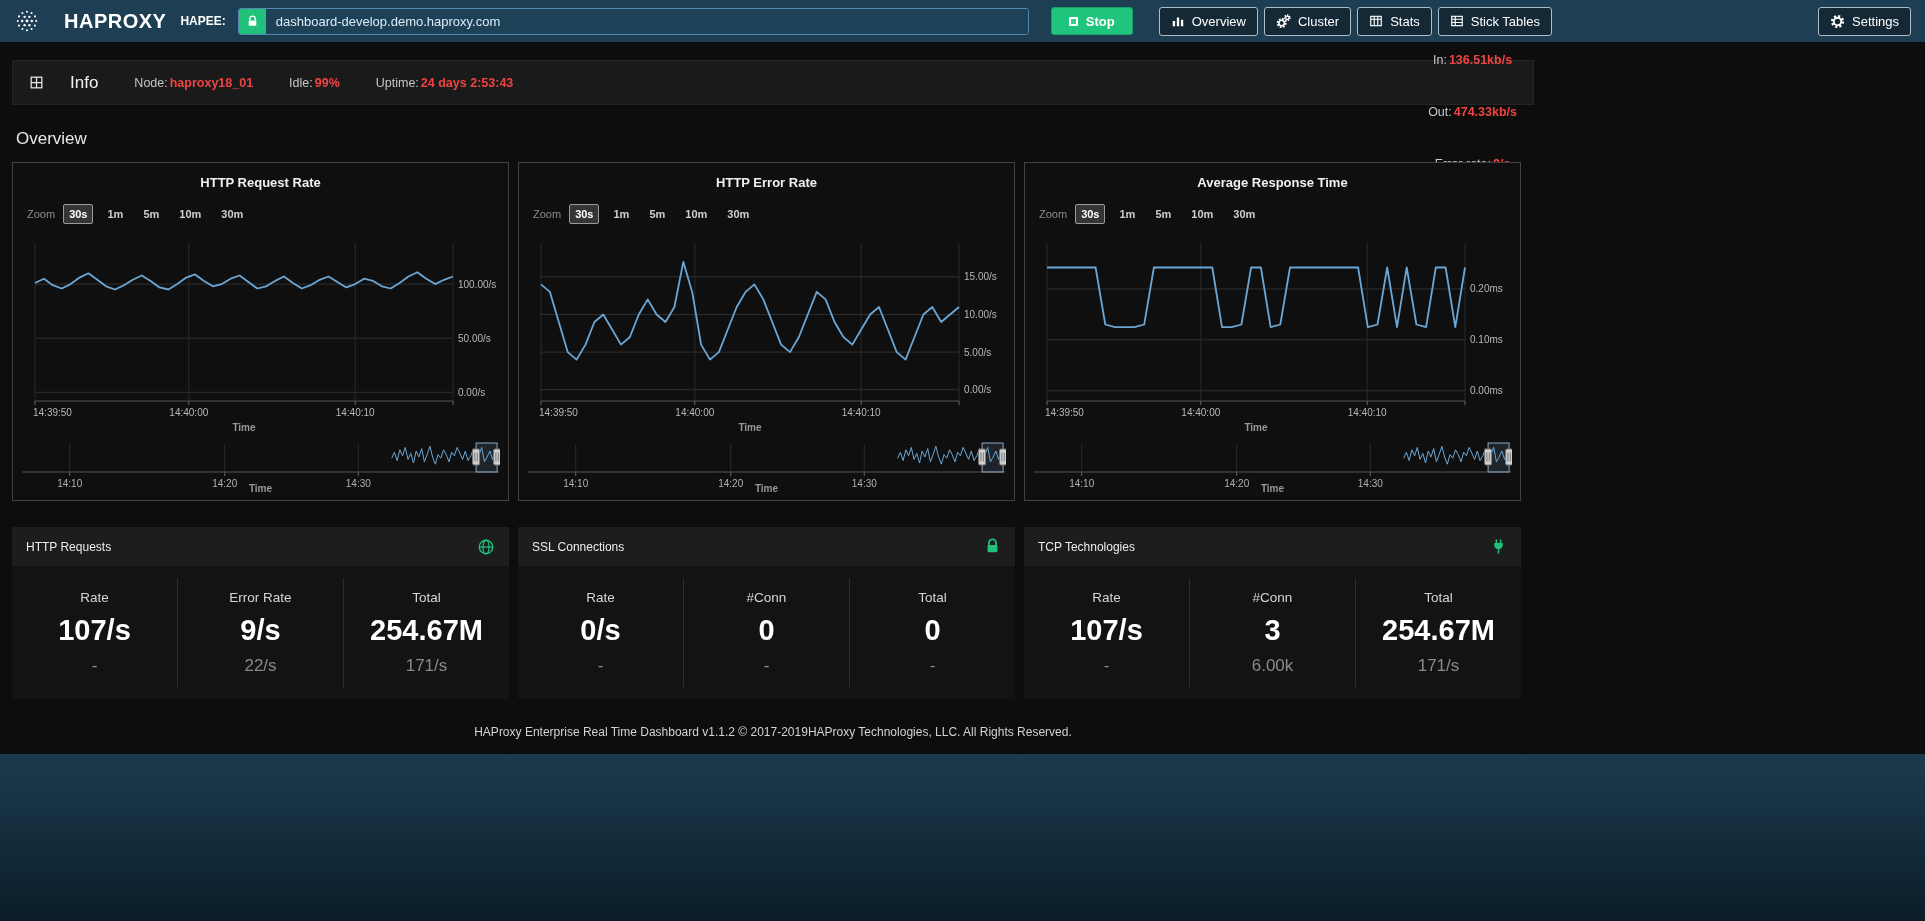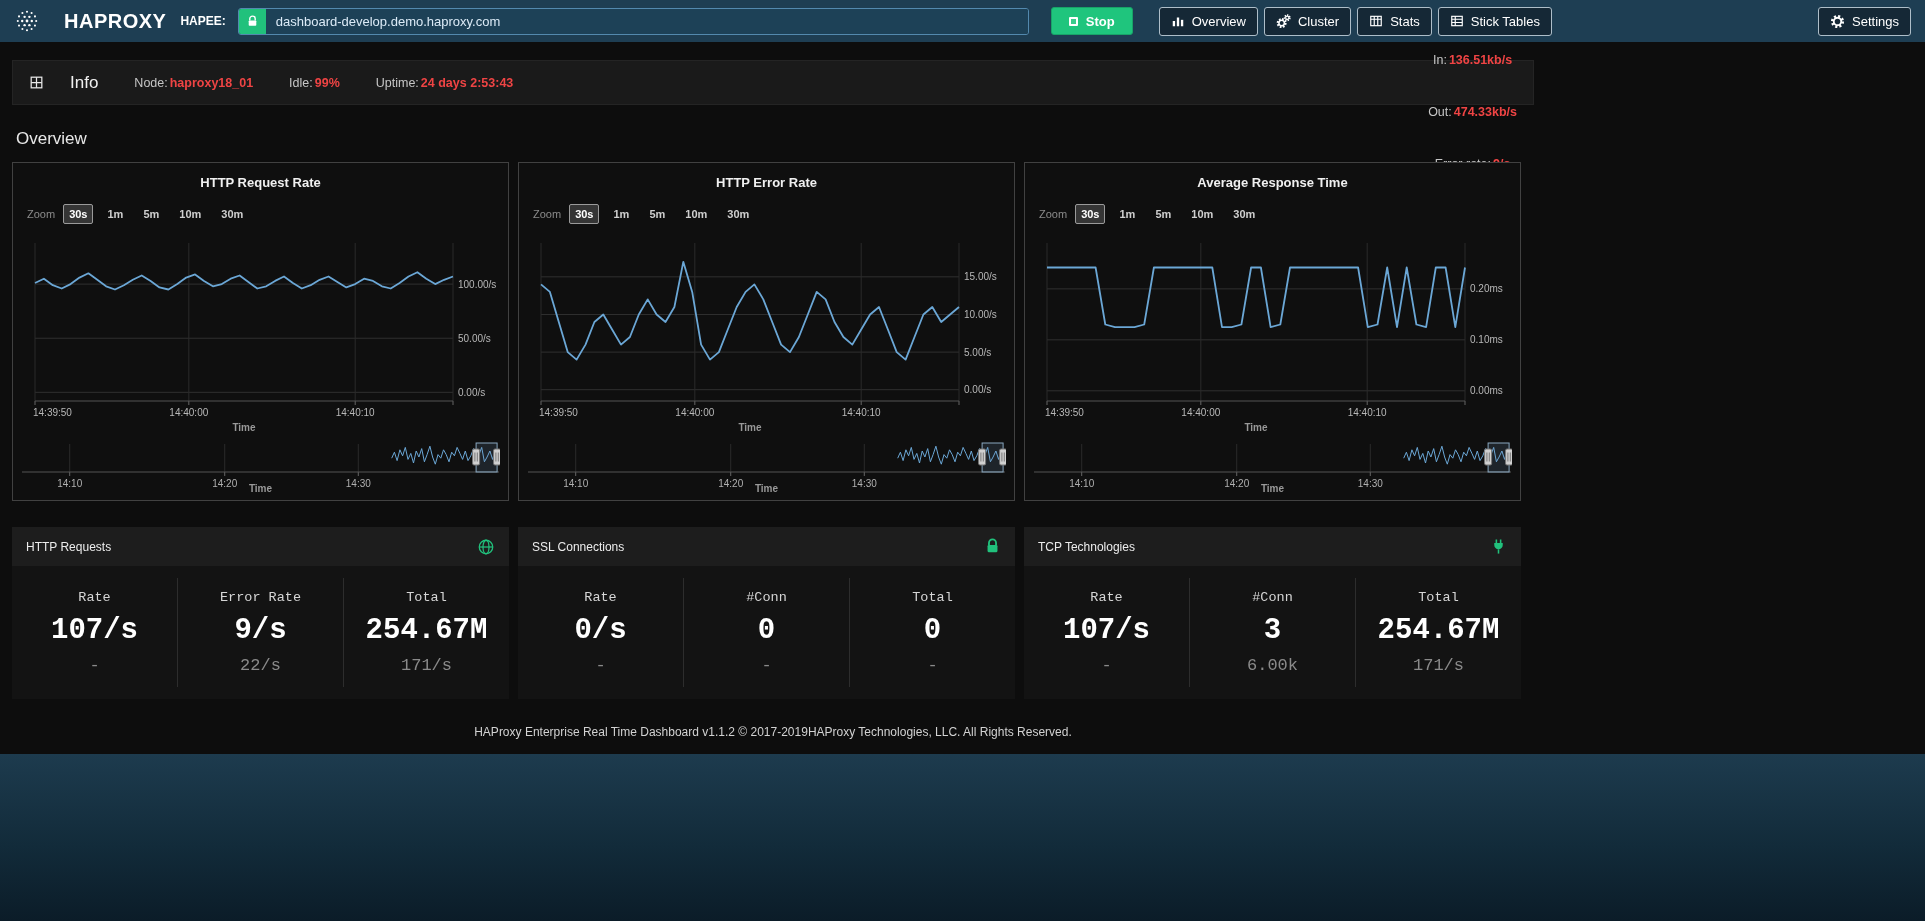--- a/index.html
+++ b/index.html
@@ -39,21 +39,21 @@
   .chart-title { color:#f0f0f0; font-size:13px; font-weight:bold; text-align:center; margin-top:4px; }
   .zoom-row { display:flex; align-items:center; gap:8px; margin:13px 0 4px 6px; height:22px; }
   .zoom-label { color:#8b8b8b; font-size:11px; }
   .zoom-btn { background:none; border:1px solid transparent; color:#cfcfcf; font-size:11px; font-weight:bold; padding:3px 5px; cursor:pointer; font-family:"Liberation Sans",sans-serif; }
   .zoom-btn.selected { background:#353535; border:1px solid #9a9a9a; color:#fff; border-radius:2px; }
 
   .cards-row { display:flex; gap:9px; margin:26px 0 0 12px; }
   .card { width:497px; }
   .card-header { height:39px; background:#1d1d1d; display:flex; align-items:center; justify-content:space-between; padding:0 14px; }
   .card-title { color:#ececec; font-size:12px; }
-  .card-body { display:flex; background:#131313; height:133px; padding:12px 0;font-family:Liberation Mono, monospace; }
+  .card-body { display:flex; background:#131313; height:133px; padding:12px 0; }
   .stat-col { flex:1; text-align:center; border-right:1px solid #2d2d2d; display:flex; flex-direction:column; justify-content:center; gap:9px; }
   .stat-col:last-child { border-right:none; }
   .stat-label { color:#d6d6d6; font-size:13.5px; }
   .stat-value { color:#fff; font-size:29px; font-weight:bold; }
   .stat-sub { color:#8a8a8a; font-size:17px; }
 
   .footer { width:1522px; margin:26px 0 0 12px; text-align:center; color:#d2d2d2; font-size:12px; padding-bottom:12px; }
 
   .bottom-band { height:167px; background:linear-gradient(180deg,#1d3b4e 0%,#122b3a 55%,#0b1c28 100%); }
 </style>

